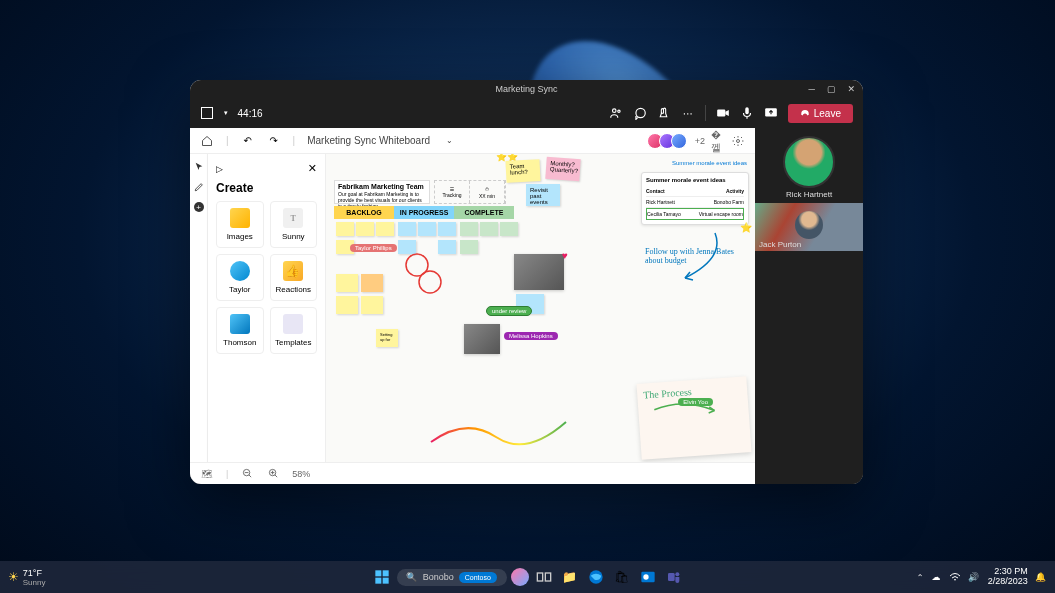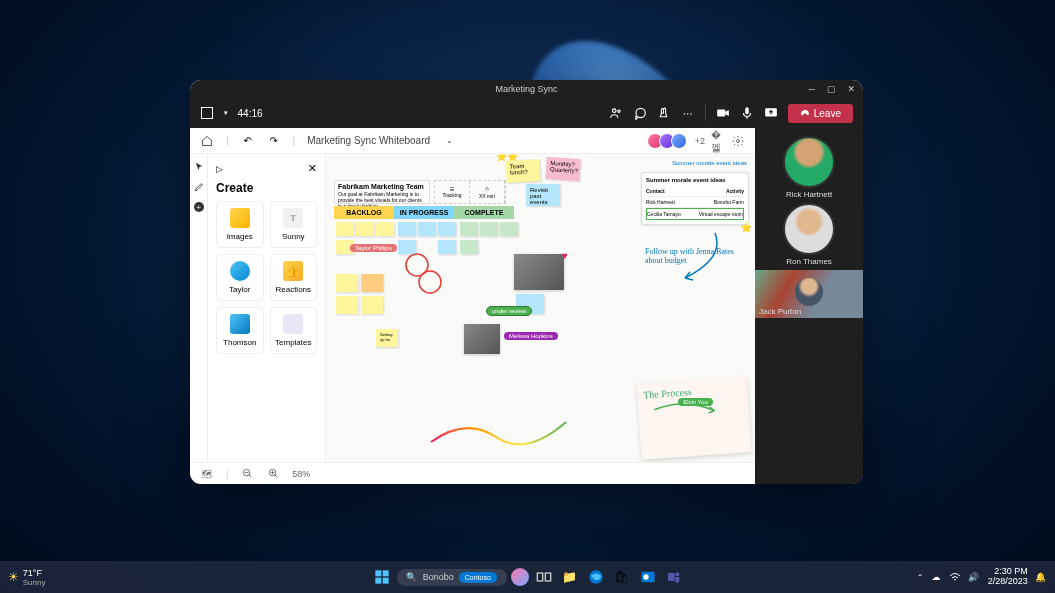--- a/index.html
+++ b/index.html
@@ -392,24 +392,20 @@
           </span>
         <span>58%</span>
       </div>
     </div>
 
     <div class="participants">
       <div class="participant">
         <div class="p-avatar" style="background:radial-gradient(circle at 50% 30%, #d4a373 30%, #2a6 40%);"></div>
         <div class="p-name">Rick Hartnett</div>
       </div>
-      <div class="participant">
-        <div class="p-avatar" style="background:radial-gradient(circle at 50% 35%, #e0b890 28%, #ddd 38%);"></div>
-        <div class="p-name">Ron Thames</div>
-      </div>
       <div class="p-video">
         <div style="position:absolute;inset:0;background:linear-gradient(120deg,#6a8 0%,#a43 30%,#789 60%);"></div>
         <div style="position:absolute;left:50%;top:45%;transform:translate(-50%,-50%);width:28px;height:28px;border-radius:50%;background:radial-gradient(circle at 50% 30%,#e0b890 30%,#456 45%);"></div>
         <div class="p-name">Jack Purton</div>
       </div>
     </div>
   </div>
 </div>
 
 <div class="taskbar">

